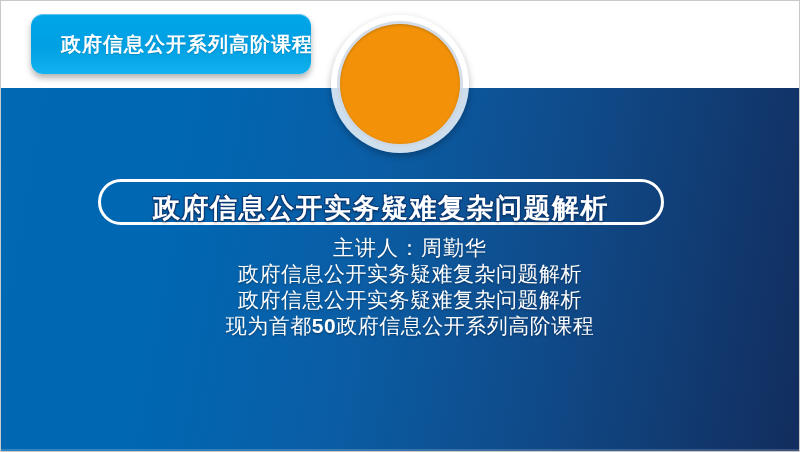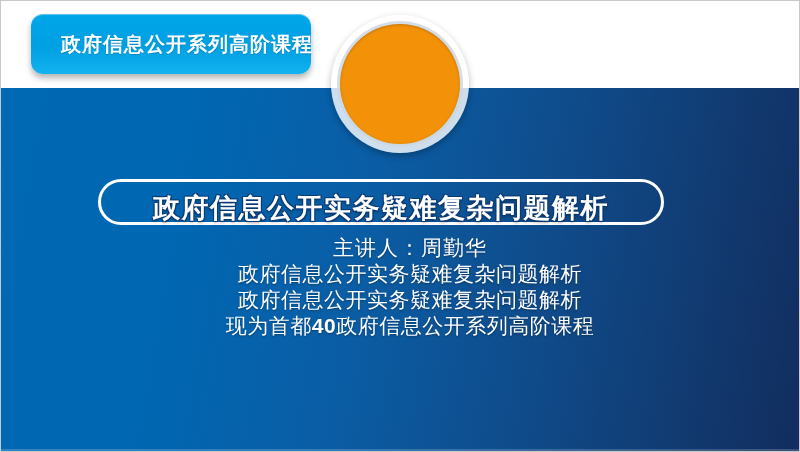--- a/index.html
+++ b/index.html
@@ -180,17 +180,17 @@
 
   <div class="title-pill">
     <span class="title-text">政府信息公开实务疑难复杂问题解析</span>
   </div>
 
   <div class="presenter">
     <div class="presenter-line lead">主讲人：周勤华</div>
     <div class="presenter-line">政府信息公开实务疑难复杂问题解析</div>
     <div class="presenter-line">政府信息公开实务疑难复杂问题解析</div>
     <div class="presenter-line">
-      <span>现为首都</span><b>40</b><span>政府信息公开系列高阶课程</span>
+      <span>现为首都</span><b>50</b><span>政府信息公开系列高阶课程</span>
     </div>
   </div>
 
 </div>
 
 </body></html>

